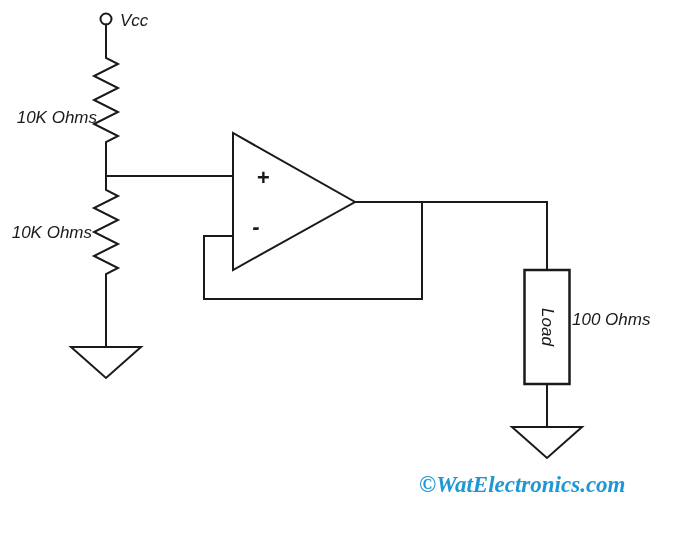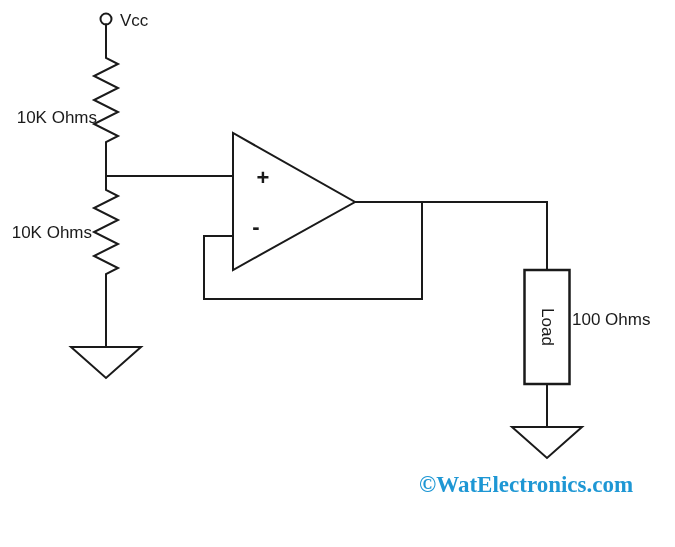--- a/index.html
+++ b/index.html
@@ -7,20 +7,21 @@
     padding: 0;
     background: #ffffff;
   }
   .canvas {
     position: relative;
     width: 675px;
     height: 547px;
     background: #ffffff;
     overflow: hidden;
     font-family: "Liberation Sans", sans-serif;
+    font-style: italic;
   }
   svg { display: block; }
   text.comp-label {
     font-family: "Liberation Sans", sans-serif;
     font-size: 17px;
   }
   text.opamp-sign {
     font-family: "Liberation Sans", sans-serif;
     font-size: 22px;
     font-weight: 600;

